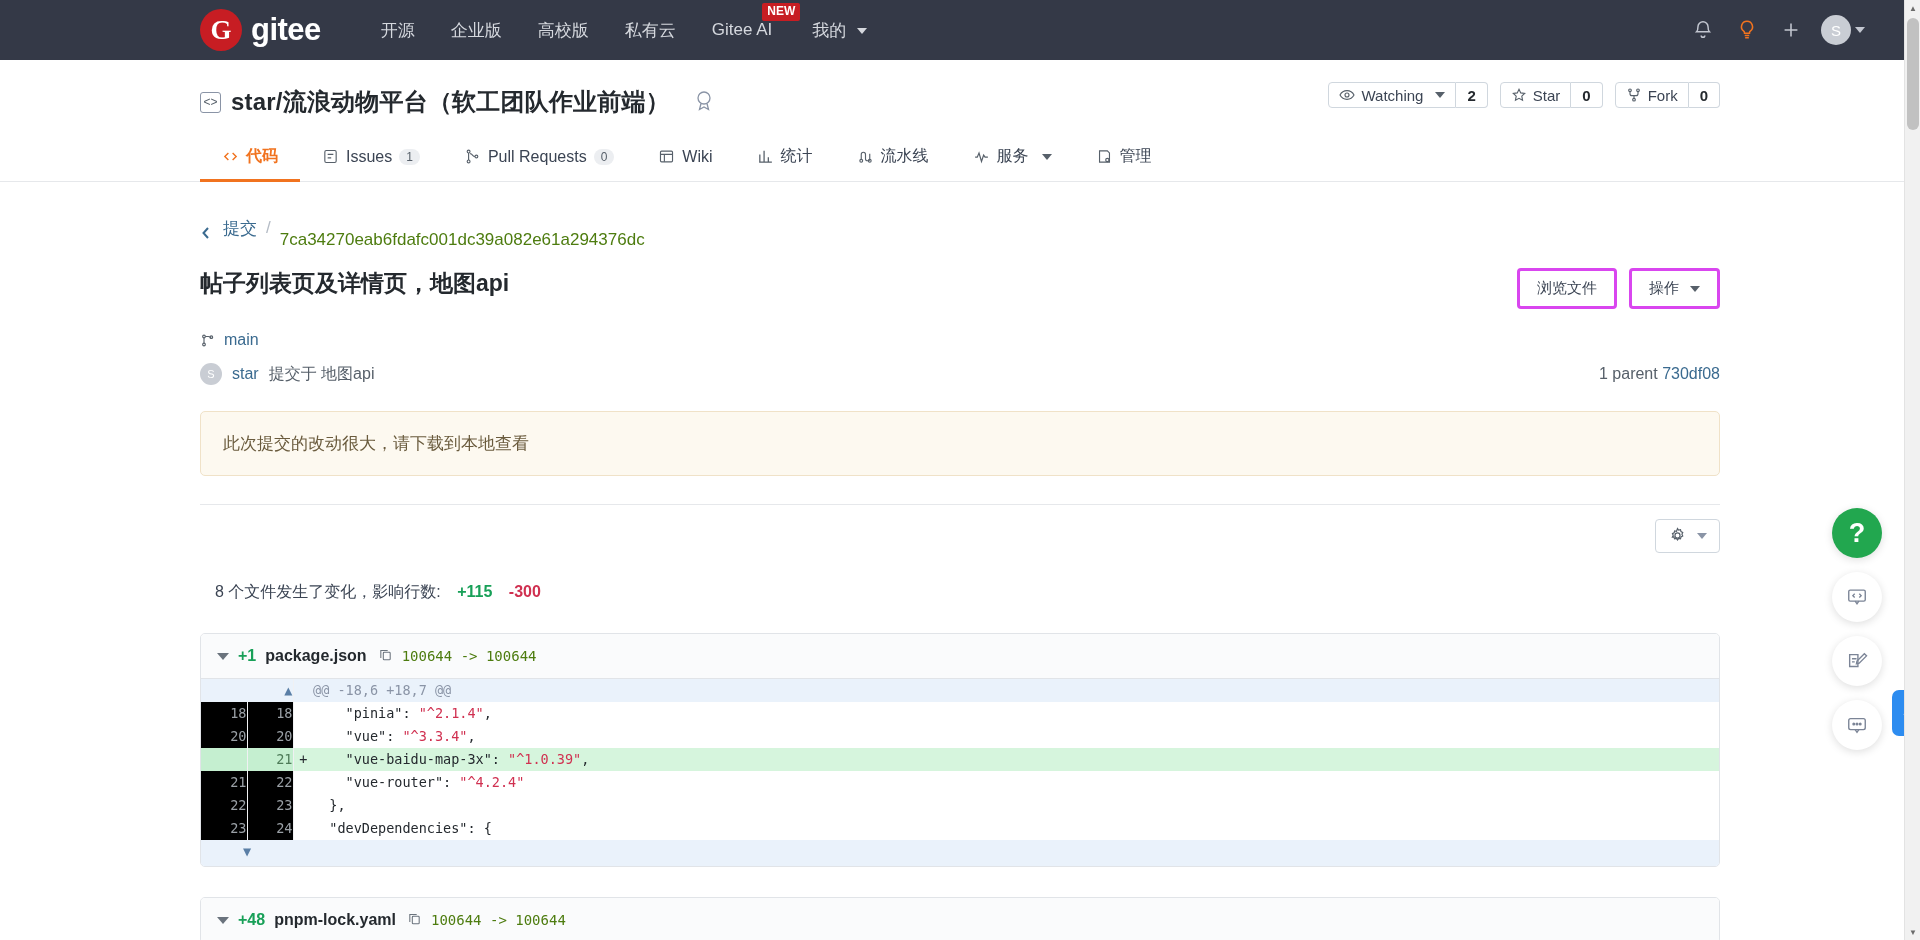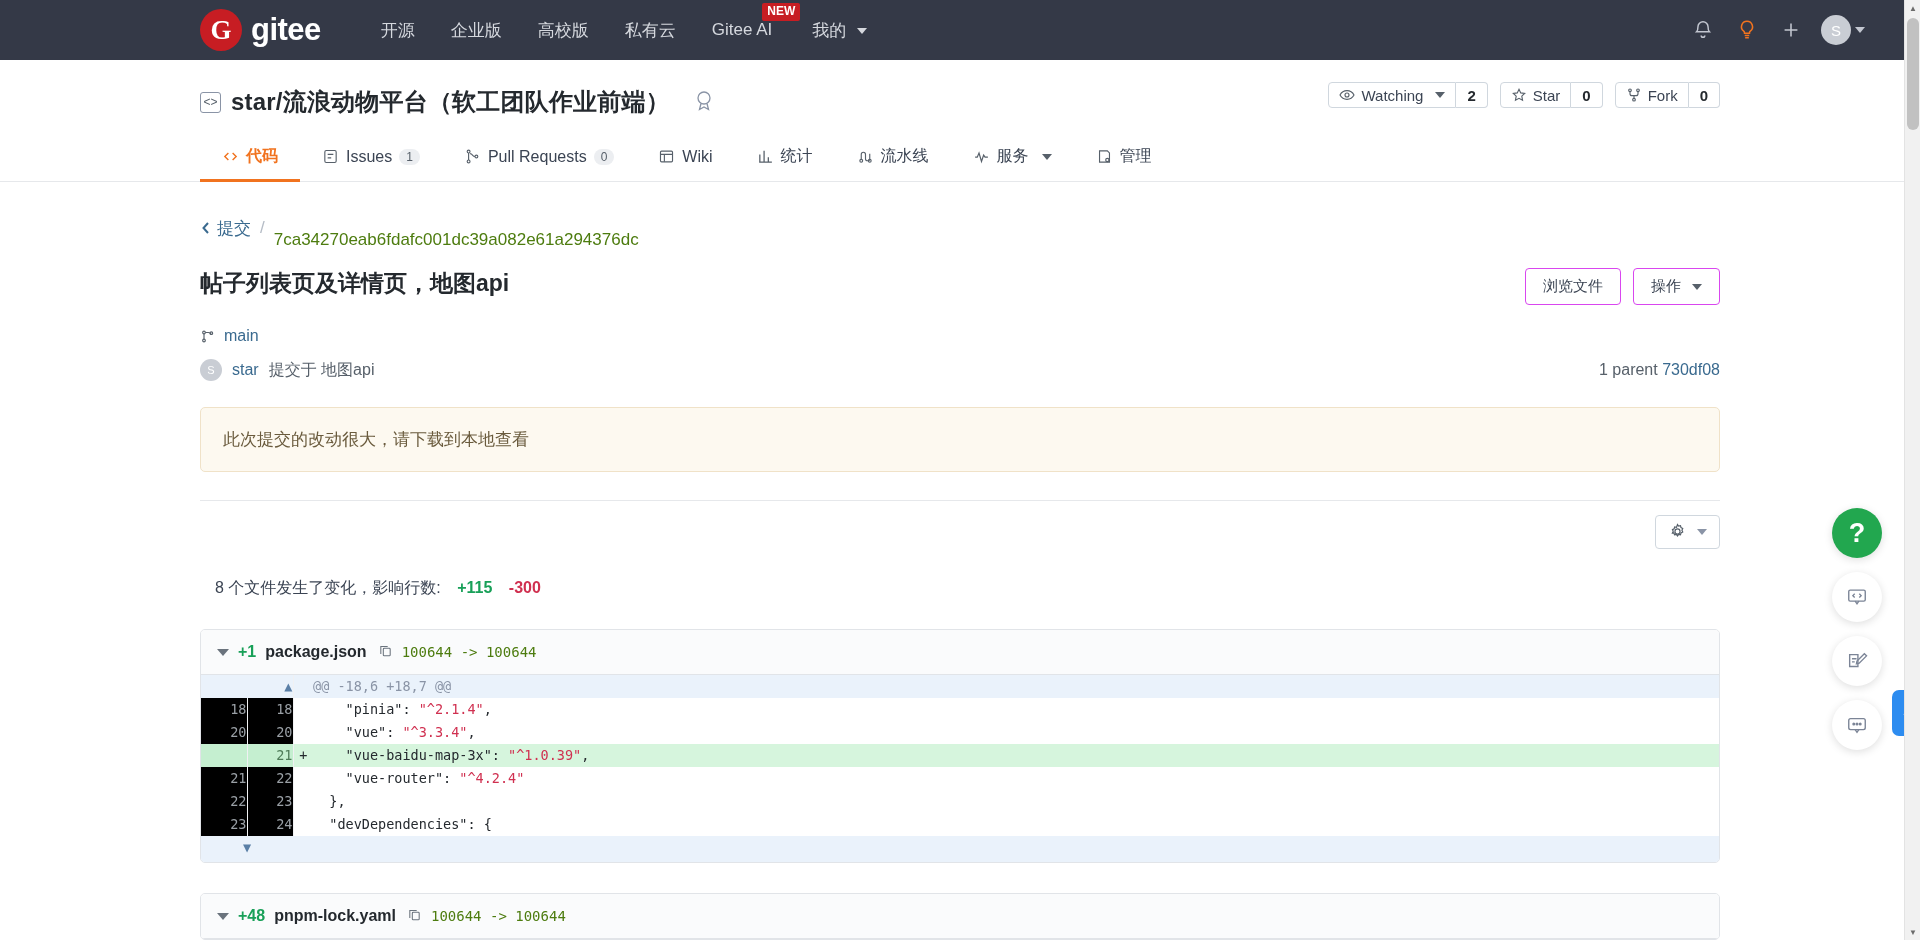--- a/index.html
+++ b/index.html
@@ -116,32 +116,32 @@
     background: #eceef1; color: #57606a; border-radius: 9px;
     font-size: 12px; padding: 1px 7px; font-weight: normal;
   }
 
   
   .content { padding: 0 200px; }
   .breadcrumb {
     display: flex; align-items: center; gap: 9px; padding-top: 24px;
     font-size: 17px; color: #57606a;
   }
-  .bc-back { color: #3a6a8f; cursor: pointer; display: flex; align-items: center; gap: 5px; }
+  .bc-back { color: #3a6a8f; cursor: pointer; display: flex; align-items: flex-end; gap: 11px; }
   .bc-sep { color: #b5bcc6; }
   .bc-sha { color: #4d7c0f; margin-top: 24px; }
 
   .commit-title-row {
     display: flex; align-items: flex-start; justify-content: space-between;
     margin-top: 18px;
   }
   .commit-title { font-size: 23px; font-weight: bold; color: #24292e; }
   .ct-buttons { display: flex; gap: 12px; }
   .btn-plain {
-    border: 1px solid #d946ef; background: #fff; color: #3b4453;
+    border: 3px solid #d946ef; background: #fff; color: #3b4453;
     font-size: 15px; padding: 8px 17px; border-radius: 4px; cursor: pointer;
     font-family: Liberation Mono, monospace; display: flex; align-items: center; gap: 5px;
   }
 
   .branch-row {
     display: flex; align-items: center; gap: 8px; margin-top: 22px;
     font-size: 16px;
   }
   .branch-name { color: #3a6a8f; cursor: pointer; }
 

